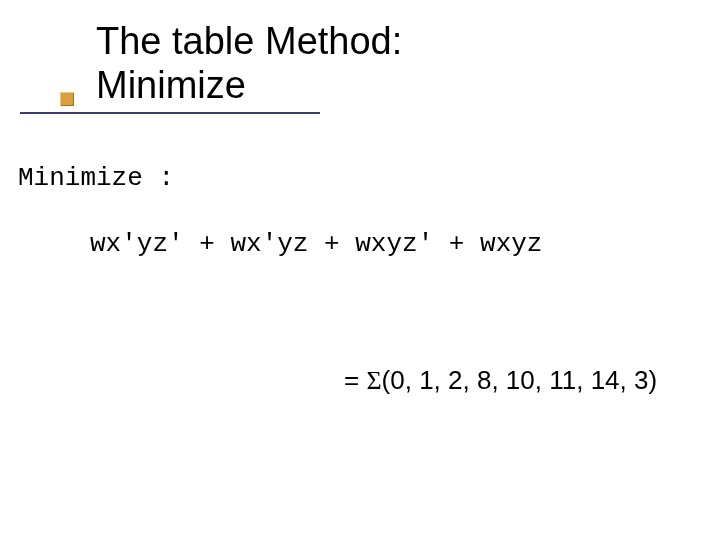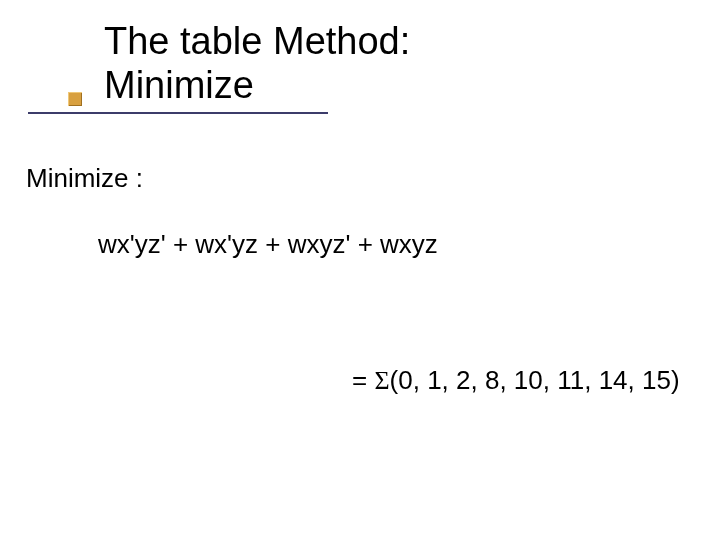--- a/index.html
+++ b/index.html
@@ -10,21 +10,20 @@
     background: #ffffff;
     font-family: Verdana, Tahoma, Arial, sans-serif;
     color: #000000;
     overflow: hidden;
   }
   .slide {
     position: relative;
     width: 628px;
     height: 540px;
     box-sizing: border-box;
-    margin-left: 8px;
   }
   .title-block {
     position: absolute;
     left: 96px;
     top: 20px;
   }
   .title-line {
     font-size: 38px;
     line-height: 1.15;
     color: #000000;
@@ -48,20 +47,21 @@
     box-shadow: inset 1px 1px 0 #f0c878, inset -1px -1px 0 #a07020;
   }
   .body {
     position: absolute;
     left: 18px;
     top: 160px;
     width: 684px;
     font-size: 26px;
     line-height: 1.45;
     color: #000000;
+    font-family: Liberation Mono, monospace;
   }
   .minimize {
     margin-bottom: 28px;
   }
   .expr-line1 { }
   .expr-line2 {
     padding-left: 72px;
   }
   .sigma-line {
     position: absolute;
@@ -87,16 +87,16 @@
   </div>
 
   <div class="title-underline"></div>
 
   <div class="body">
     <div class="minimize">Minimize :</div>
     <div class="expr-line2">wx'yz' + wx'yz + wxyz' + wxyz</div>
   </div>
 
   <div class="sigma-line">
-    <span>= </span><span class="sigma">Σ</span><span>(0, 1, 2, 8, 10, 11, 14, 15)</span>
+    <span>= </span><span class="sigma">Σ</span><span>(0, 1, 2, 8, 10, 11, 14, 3)</span>
   </div>
 
 </div>
 
 </body></html>

